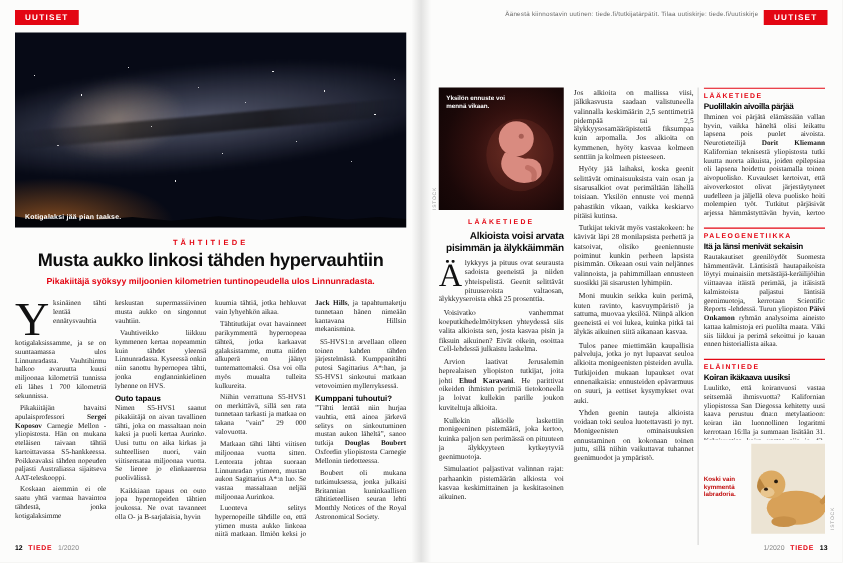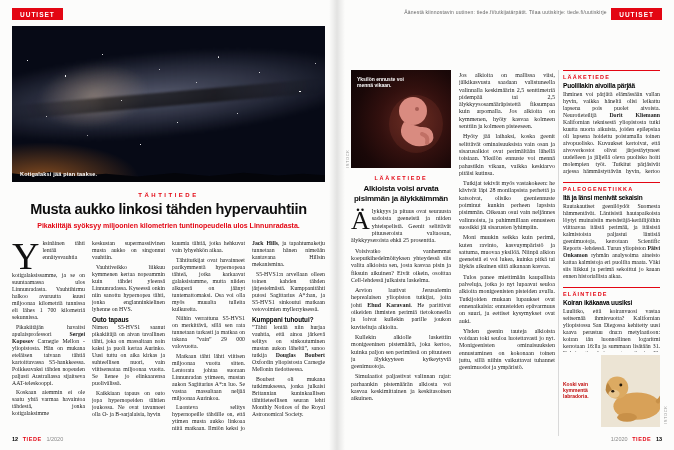--- a/index.html
+++ b/index.html
@@ -87,21 +87,21 @@
   .fetus figcaption { position:absolute; left:6px; top:6px; width:58px; color:#fff;
     font-size:5px; font-weight:bold; line-height:6.2px; }
   .fetus svg { position:absolute; right:3px; top:20px; }
   .vcredit { position:absolute; font-size:4px; color:#9a9a9a; writing-mode:vertical-rl;
              transform:rotate(180deg); letter-spacing:0.6px; }
   .credit-embryo { left:8px; top:74px; height:94px; }
   .credit-dog { left:326px; top:352px; height:72px; }
 
   .kicker2 { margin-top:7px; text-align:center; color:#e30613; font-size:5.5px;
              font-weight:bold; letter-spacing:1.8px; }
-  .colA h2 { margin-top:3px; text-align:center; font-size:8px; line-height:9.6px;
+  .colA h2 { margin-top:3px; text-align:right; font-size:8px; line-height:9.6px;
              font-weight:bold; color:#0d0d0d; letter-spacing:-0.2px; }
   .bodyA { margin-top:5px; height:220px; overflow:hidden; }
   .dropcap2 { float:left; font-size:26px; line-height:23px; padding:1px 2px 0 0;
               font-family:"Liberation Serif", serif; color:#111; }
 
   .colB { position:absolute; left:122px; top:72px; width:96px; height:364px; overflow:hidden; }
   .vrule { position:absolute; left:221px; top:70px; width:1px; height:366px; background:#d9d9d9; }
 
   .colC { position:absolute; left:226px; top:70px; width:97px; height:368px; overflow:hidden; }
   .brief { border-top:1.5px solid #e30613; padding-top:3px; margin-bottom:7px; }

